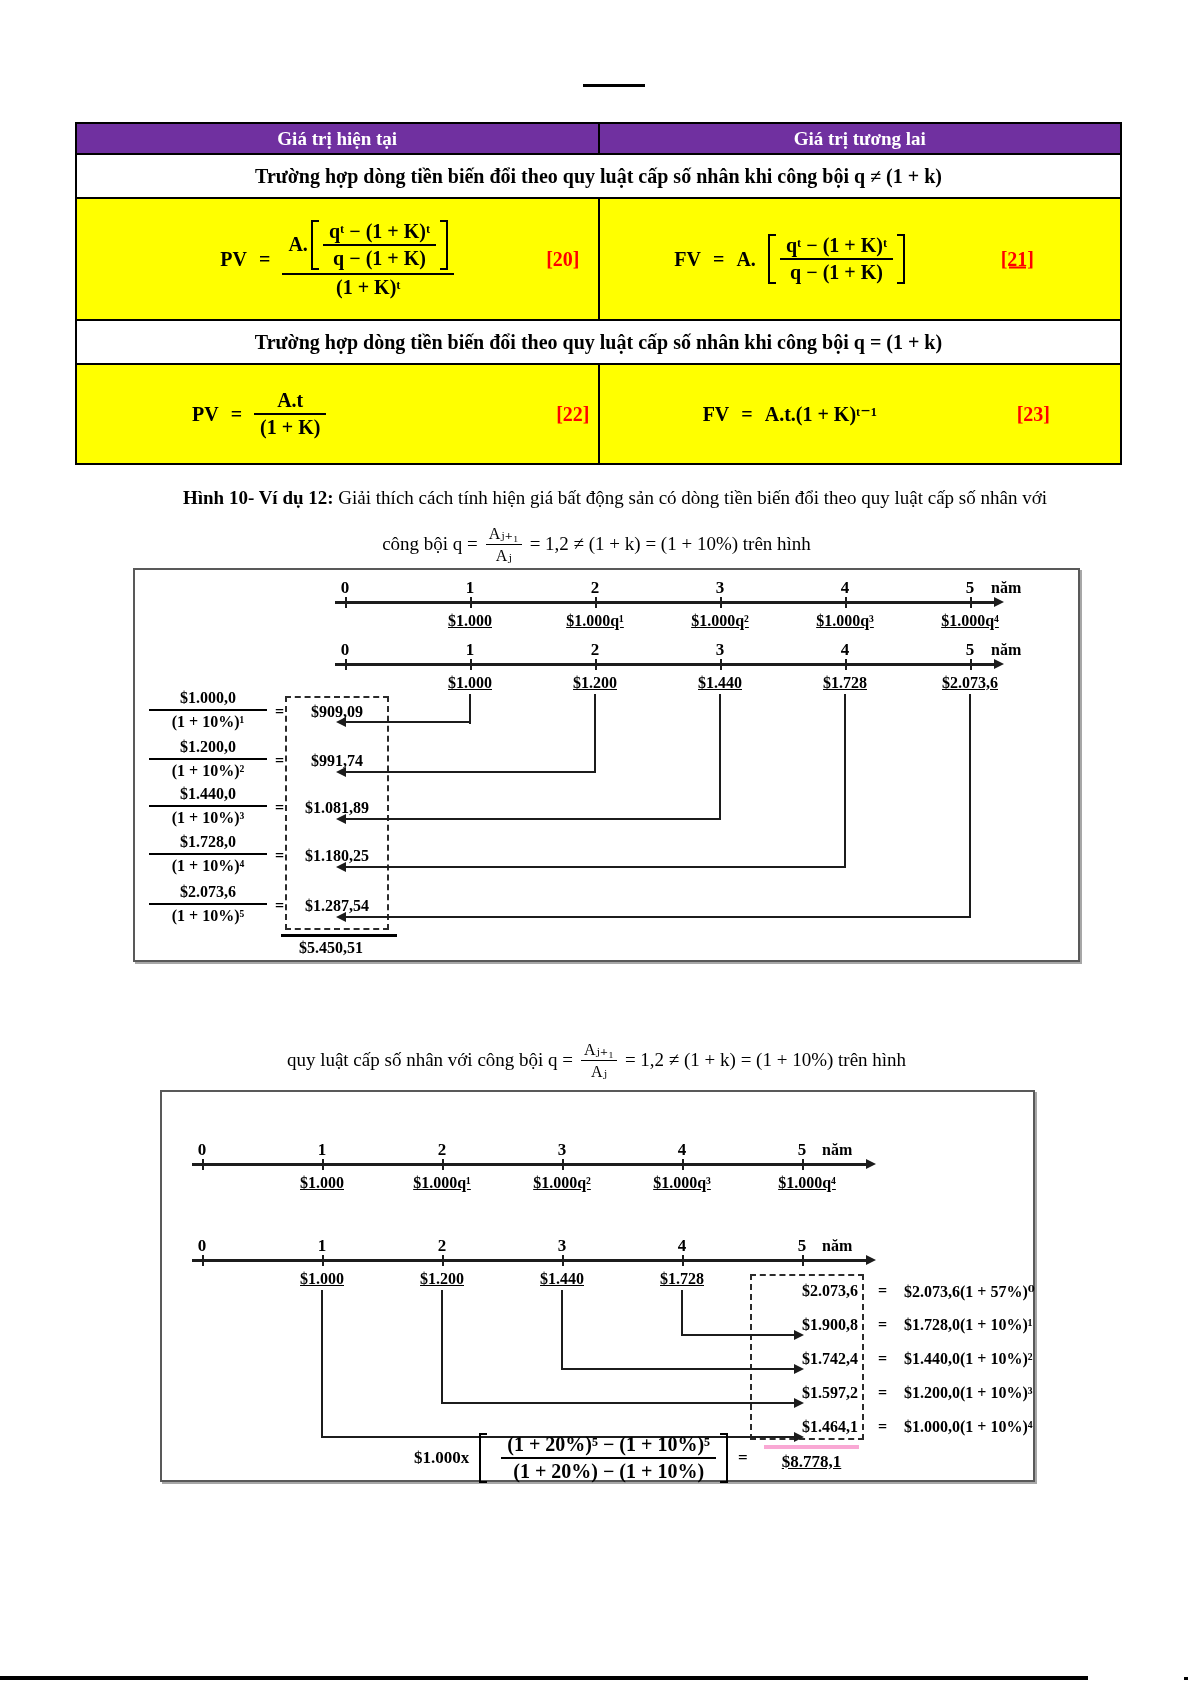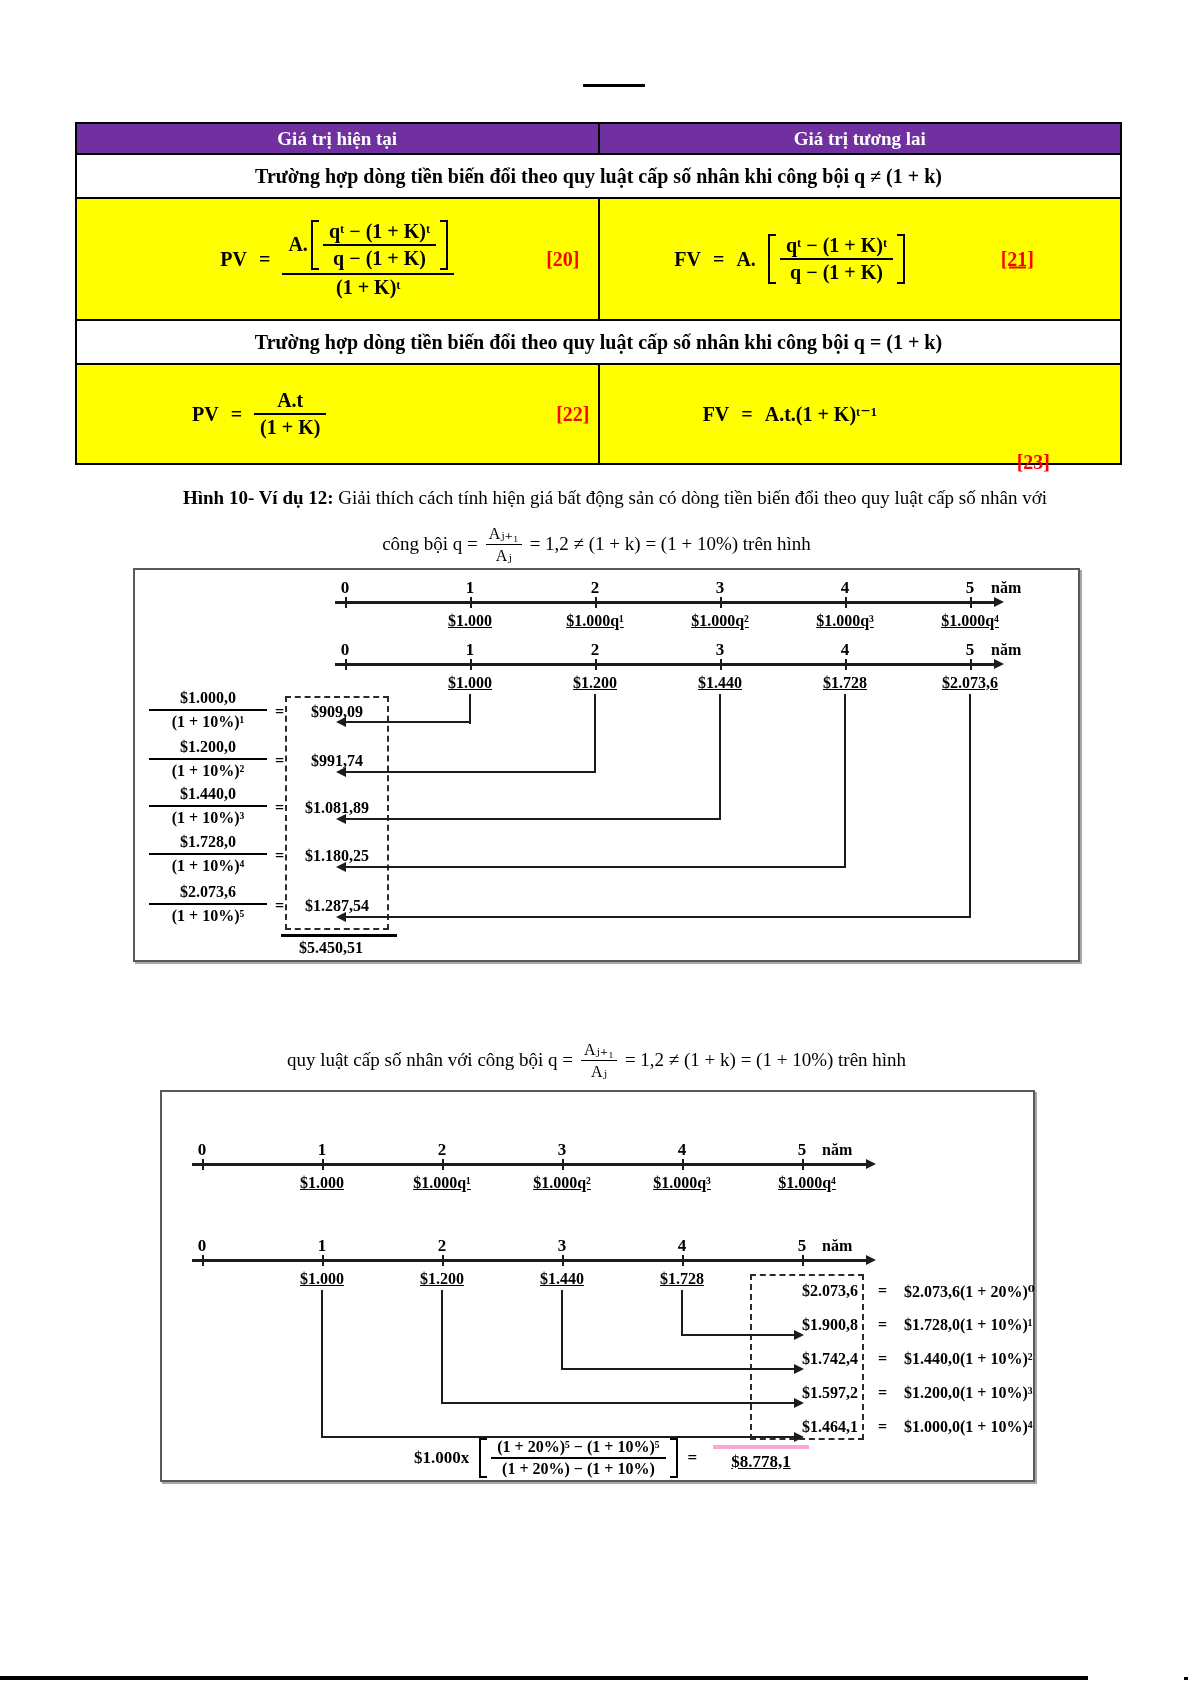--- a/index.html
+++ b/index.html
@@ -64,21 +64,21 @@
   .eqsign { position:absolute; font-weight:bold; font-size:16px; }
   .result { position:absolute; left:150px; width:104px; text-align:center; font-weight:bold; font-size:16px; white-space:nowrap; }
   .sum-rule { position:absolute; height:3px; background:#000; }
   .total { position:absolute; font-weight:bold; font-size:16px; text-align:center; }
 
   .bval { position:absolute; left:590px; width:106px; text-align:right; font-weight:bold; font-size:16px; white-space:nowrap; }
   .rhs  { position:absolute; left:742px; font-weight:bold; font-size:16px; white-space:nowrap; }
   .beq  { position:absolute; left:716px; font-weight:bold; font-size:16px; }
 
   .bot-formula { position:absolute; left:252px; top:340px; height:52px; display:flex; align-items:center; gap:10px; font-size:17px; font-weight:bold; }
-  .bot-formula .frac { font-size:16px; }
+  .bot-formula .frac { font-size:20px;margin-left:10px; }
   .grand-total { border-top:4px solid #f9a8d4; padding:3px 18px 0; margin-left:6px; }
   .grand-total span { text-decoration:underline; font-size:17px; font-weight:bold; }
 </style>
 </head>
 <body>
 
 <div class="page">
 
   <div class="abs top-rule"></div>
 
@@ -140,21 +140,21 @@
           </span>
         </div>
         <span class="ref" style="right:8px;">[22]</span>
       </td>
       <td class="ycell r2">
         <div class="eqrow" style="padding-right:140px;">
           <span>FV</span>
           <span>=</span>
           <span>A.t.(1 + K)ᵗ⁻¹</span>
         </div>
-        <span class="ref" style="right:70px;margin-top:48px;">[23]</span>
+        <span class="ref" style="right:70px;">[23]</span>
       </td>
     </tr>
   </tbody>
     </table>
 
   <div class="caption" style="top:487px;">
     <span class="b">Hình 10- Ví dụ 12:</span><span> Giải thích cách tính hiện giá bất động sản có dòng tiền biến đổi theo quy luật cấp số nhân với</span>
   </div>
   <div class="cap-formula" style="top:518px;height:52px;">
     <span>công bội  q =</span>
@@ -328,21 +328,21 @@
     <span class="bval" style="top:258px;">$1.742,4</span>
     <span class="bval" style="top:292px;">$1.597,2</span>
     <span class="bval" style="top:326px;">$1.464,1</span>
 
     <span class="beq" style="top:190px;">=</span>
     <span class="beq" style="top:224px;">=</span>
     <span class="beq" style="top:258px;">=</span>
     <span class="beq" style="top:292px;">=</span>
     <span class="beq" style="top:326px;">=</span>
 
-    <span class="rhs" style="top:190px;">$2.073,6(1 + 20%)⁰</span>
+    <span class="rhs" style="top:190px;">$2.073,6(1 + 57%)⁰</span>
     <span class="rhs" style="top:224px;">$1.728,0(1 + 10%)¹</span>
     <span class="rhs" style="top:258px;">$1.440,0(1 + 10%)²</span>
     <span class="rhs" style="top:292px;">$1.200,0(1 + 10%)³</span>
     <span class="rhs" style="top:326px;">$1.000,0(1 + 10%)⁴</span>
 
     <div class="vline" style="left:519px;top:198px;height:46px;"></div>
     <div class="hline" style="left:519px;top:242px;width:113px;"></div>
     <span class="arrR" style="left:632px;top:238px;"></span>
 
     <div class="vline" style="left:399px;top:198px;height:80px;"></div>

